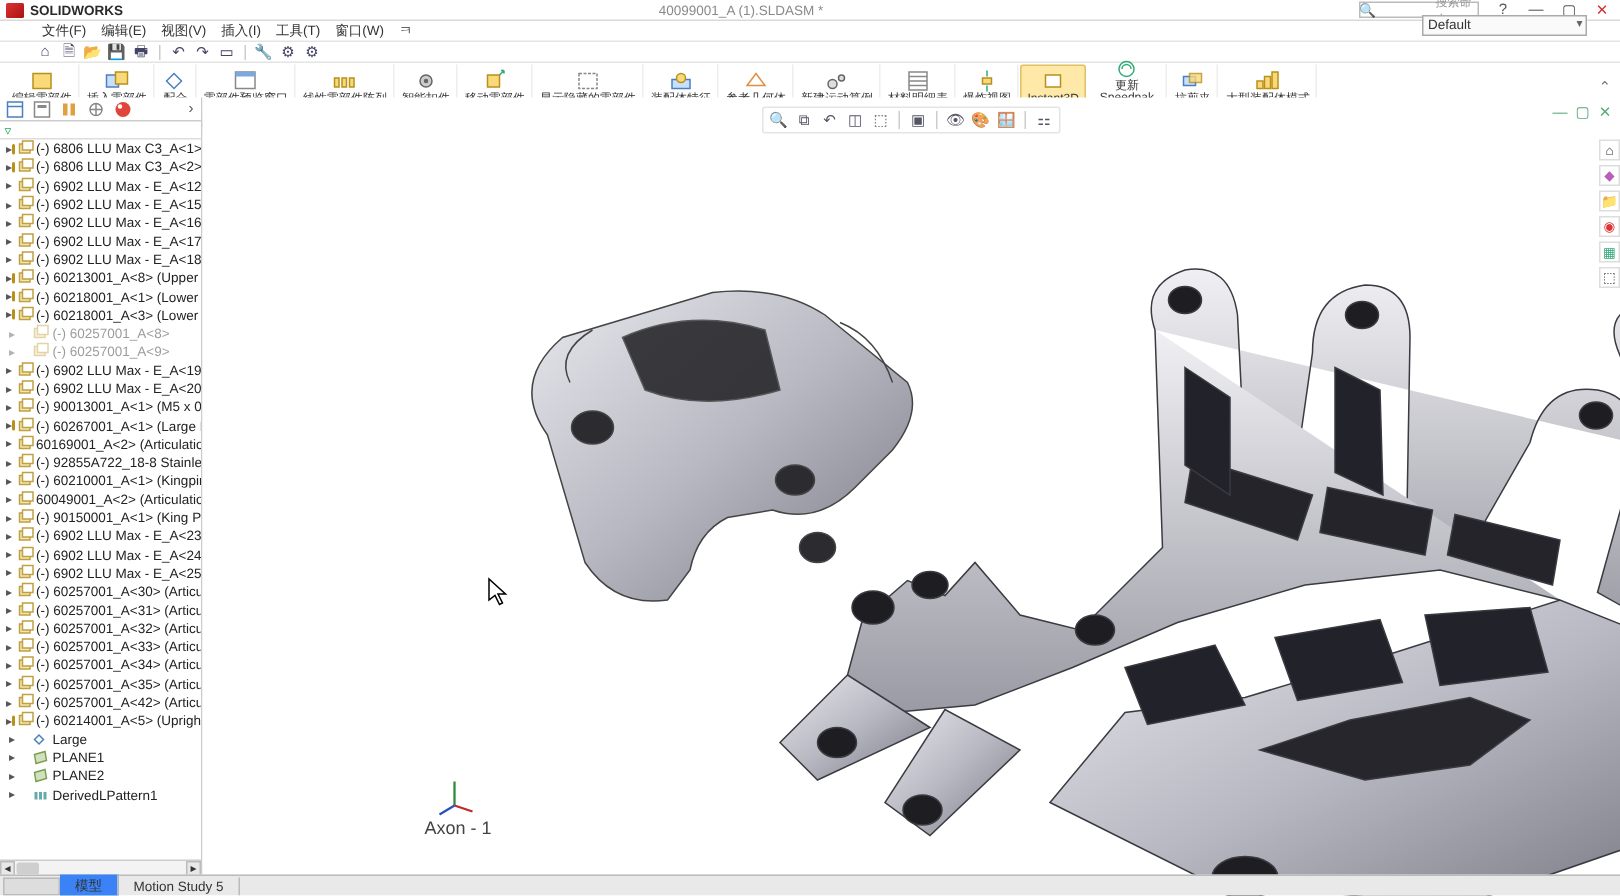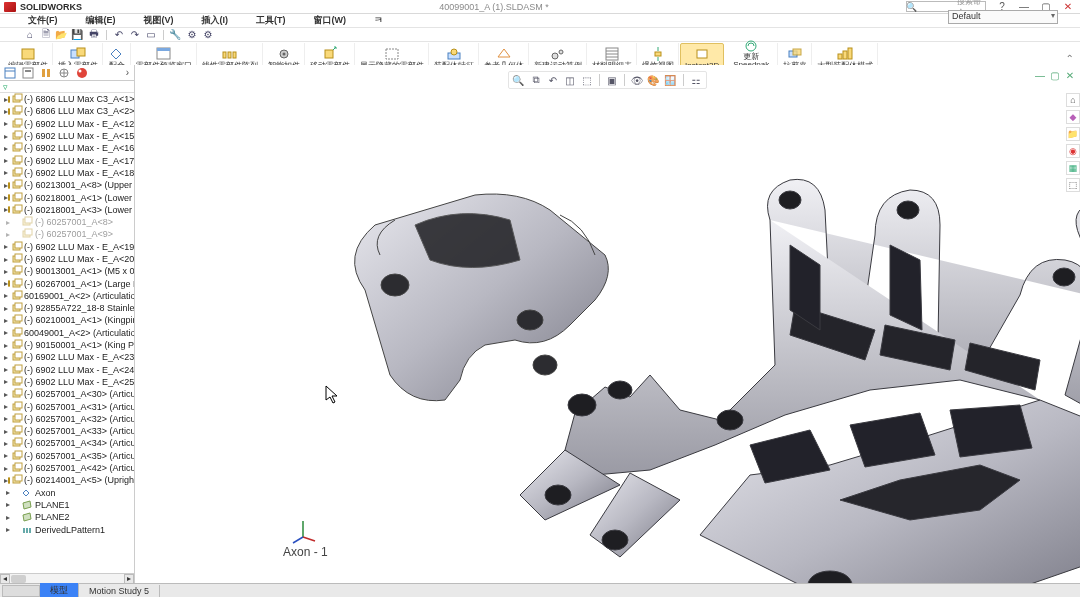--- a/index.html
+++ b/index.html
@@ -9,21 +9,21 @@
   .app-logo { width: 12px; height: 10px; background: linear-gradient(135deg,#d33,#a11); margin-right: 4px; border-radius: 1px; }
   .title-text { font-size: 9px; color: #2a2a2a; font-weight: bold; }
   .title-center { flex: 1; text-align: center; font-size: 9px; color: #8a8a8a; }
   .search-box { width: 80px; height: 11px; border: 1px solid #bbb; margin-right: 8px; display:flex; align-items:center; }
   .search-box .mag { width:10px; height:10px; display:flex; align-items:center; justify-content:center; color:#777; font-size:9px; }
   .search-box .ph { font-size:8px; color:#999;margin-left:40px; }
   .title-btns { display: flex; gap: 6px; }
   .title-btn { width: 16px; height: 12px; display:flex; align-items:center; justify-content:center; color:#555; font-size:10px; }
   .title-btn.close { color:#c33; }
 
-  .menu-bar { height: 14px; display:flex; align-items:center; gap:20px; padding-left: 24px; font-size:9px; color:#333; border-bottom:1px solid #e4e4e4;font-weight:bold; }
+  .menu-bar { height: 14px; display:flex; align-items:center; gap:2px; padding-left: 24px; font-size:9px; color:#333; border-bottom:1px solid #e4e4e4; }
   .menu-item { padding: 0 4px; }
   .menu-spacer { flex:1; }
   .config-sel { position:absolute; right:22px; top:10px; width:110px; height:14px; border:1px solid #aaa; font-size:9px; padding-left:3px; display:flex; justify-content:space-between; background:#fafafa; }
   .config-sel .arr { font-size:8px; color:#666; padding-right:2px; }
 
   .quick-bar { height: 14px; display:flex; align-items:center; gap:4px; padding-left:24px; border-bottom:1px solid #e4e4e4; }
   .qicon { width:12px; height:12px; display:inline-flex; align-items:center; justify-content:center; color:#446; }
   .qsep { width:1px; height:10px; background:#ccc; margin:0 2px; }
 
   .ribbon { height: 33px; background:#fff; border-bottom:1px solid #d9d9d9; display:flex; align-items:stretch; padding:1px 4px; gap:1px; }
@@ -702,21 +702,21 @@
             <span class="nm">(-) 60214001_A&lt;5&gt; (Upright -</span>
           </div>
           <div class="node nofx">
             <span class="tw">▸</span>
             <span class="fx" style="visibility: hidden;"></span>
             <span class="ic">
               <svg width="10" height="10">
                 <path d="M1 5 L4 2 L7 5 L4 8 Z" fill="none" stroke="#4a80c0"></path>
               </svg>
             </span>
-            <span class="nm">Axon</span>
+            <span class="nm">Large</span>
           </div>
           <div class="node nofx">
             <span class="tw">▸</span>
             <span class="fx" style="visibility: hidden;"></span>
             <span class="ic">
               <svg width="10" height="10">
                 <path d="M1 3 L8 1 L9 7 L2 9 Z" fill="#d0e0c0" stroke="#7aa050"></path>
               </svg>
             </span>
             <span class="nm">PLANE1</span>

